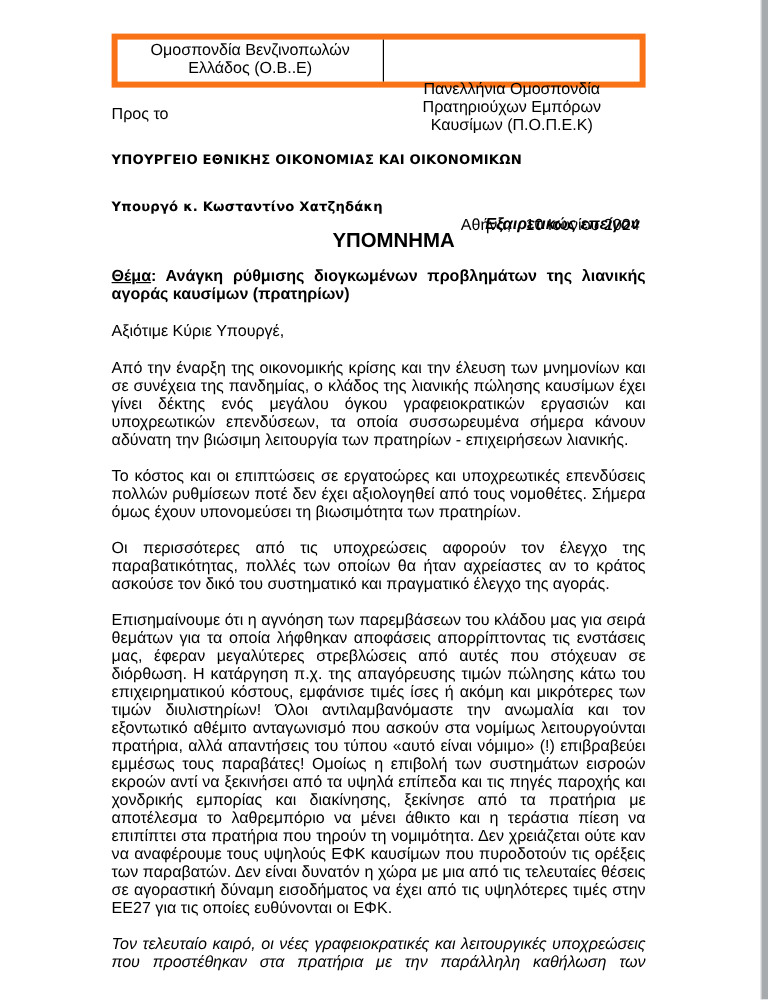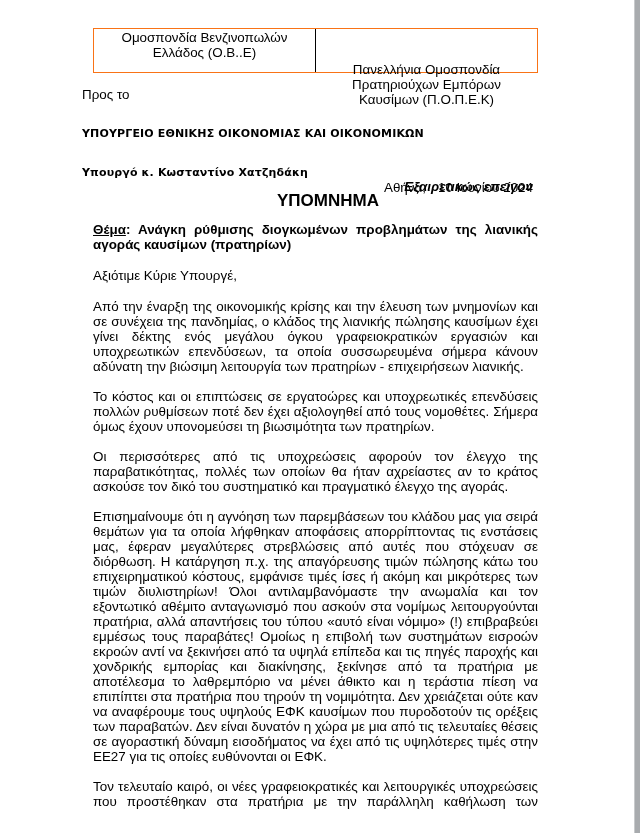--- a/index.html
+++ b/index.html
@@ -11,32 +11,32 @@
     }
     .page {
       position: absolute; left: 0; top: 0; width: 635px; height: 833px; background: #fff;
     }
     .scrollstrip {
       position: absolute; right: 0; top: 0; width: 5px; height: 833px;
       background: #a8abae; border-left: 1px solid #c8cacc;
     }
     .header-table {
       position: absolute; left: 93px; top: 28px; width: 445px; height: 45px;
-      border: 1px solid #f97316; box-sizing: border-box; display: flex;
+      border: 5px solid #f97316; box-sizing: border-box; display: flex;
     }
     .header-cell {
       box-sizing: border-box; text-align: center; font-size: 13.4px; line-height: 15px;
       padding-top: 1px;
     }
     .header-cell.left { width: 222px; border-right: 1px solid #000; }
     .header-cell.right { flex: 1; margin-top: 32px; }
     .header-cell span { display: block; }
 
     .recipient {
-      position: absolute; left: 82px; top: 87px; width: 450px;
+      position: absolute; left: 93px; top: 87px; width: 450px;
       font-size: 13.4px; line-height: 15px;
     }
     .recipient .bold { font-family: "DejaVu Sans", sans-serif; font-weight: bold; font-size: 11px; letter-spacing: 0.15px; margin-top: 24px; }
 
     .date {
       position: absolute; right: 102px; top: 132px; font-size: 13.4px; line-height: 15px; margin-top: 48px;
     }
     .date .gap { display: inline-block; width: 12px; }
     .urgent {
       position: absolute; right: 102px; top: 179px; font-size: 13.4px; line-height: 15px; font-weight: bold; font-style: italic;
@@ -48,21 +48,21 @@
     .memo-title span { position: relative; left: -4px; }
 
     .body {
       position: absolute; left: 93px; top: 222px; width: 445px;
       font-size: 13.4px; line-height: 15px;
     }
     .subject { font-weight: bold; text-align: justify; text-align-last: left; margin: 0 0 16px 0; }
     .subject .label { text-decoration: underline; margin-top: 43px; }
     .greeting { margin: 0 0 16px 0; }
     .para { margin: 0 0 15px 0; text-align: justify; }
-    .para.lastcut { text-align-last: justify; }
+    .para.lastcut { text-align-last: justify; font-style: italic; }
   </style>
 </head>
 <body>
 
 <div class="page">
 
   <div class="header-table">
     <div class="header-cell left">
       <span>Ομοσπονδία Βενζινοπωλών</span>
       <span>Ελλάδος (Ο.Β..Ε)</span>

